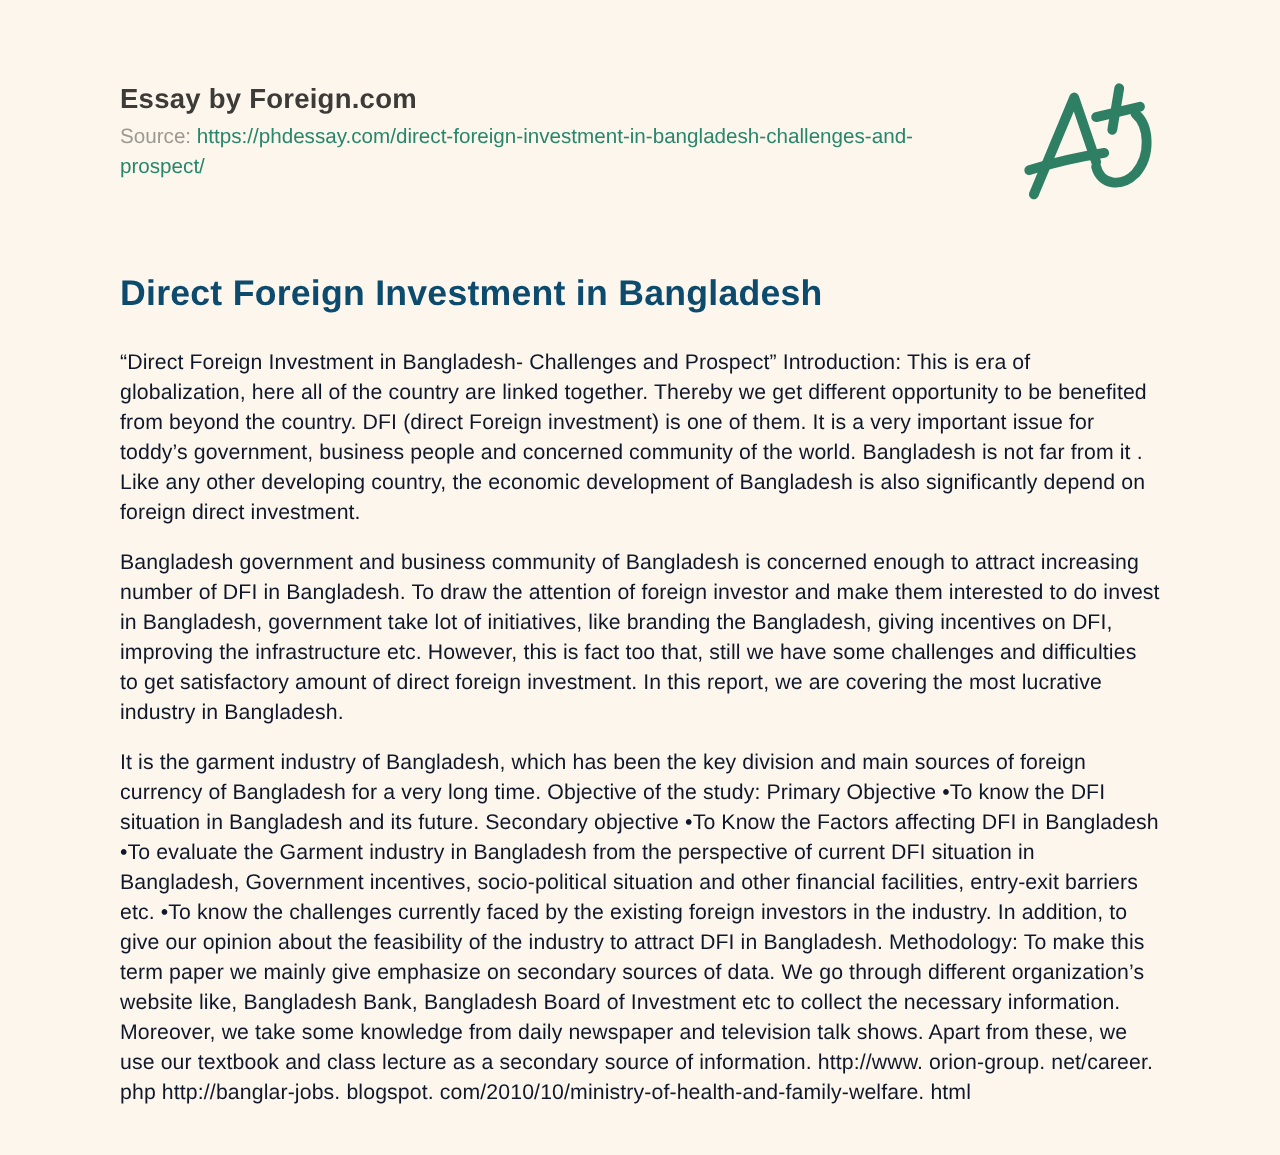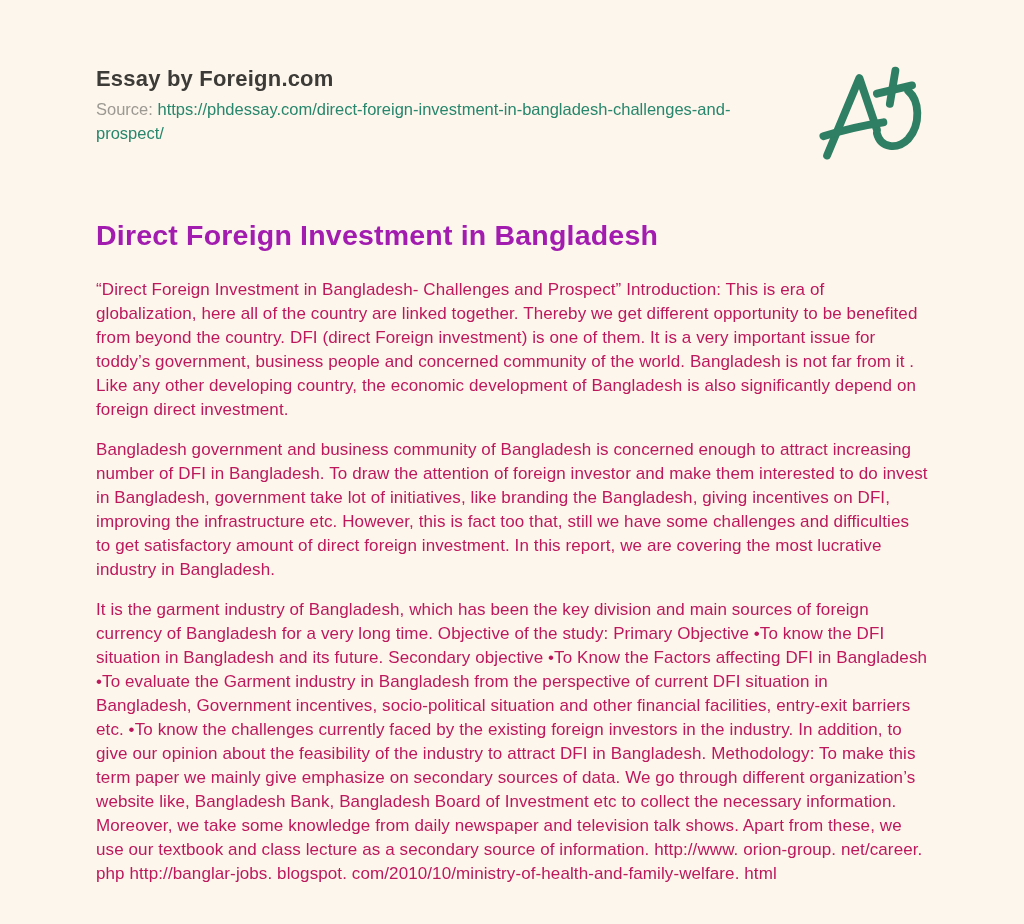--- a/index.html
+++ b/index.html
@@ -41,30 +41,30 @@
     position: absolute;
     top: 62px;
     right: 88px;
     width: 120px;
     height: 104px;
   }
   .article-title {
     margin-top: 74px;
     font-size: 28.5px;
     font-weight: bold;
-    color: #a21caf;
+    color: #0c4a6e;
     letter-spacing: 0.2px;
   }
   .article-body {
     margin-top: 26px;
   }
   .article-body p {
     font-size: 17px;
     line-height: 24px;
-    color: #be185d;
+    color: #0f172a;
     margin-bottom: 16px;
     letter-spacing: 0.1px;
   }
   .related {
     margin-top: 24px;
     font-size: 17px;
     line-height: 24px;
     color: #514e48;
   }
 </style>

